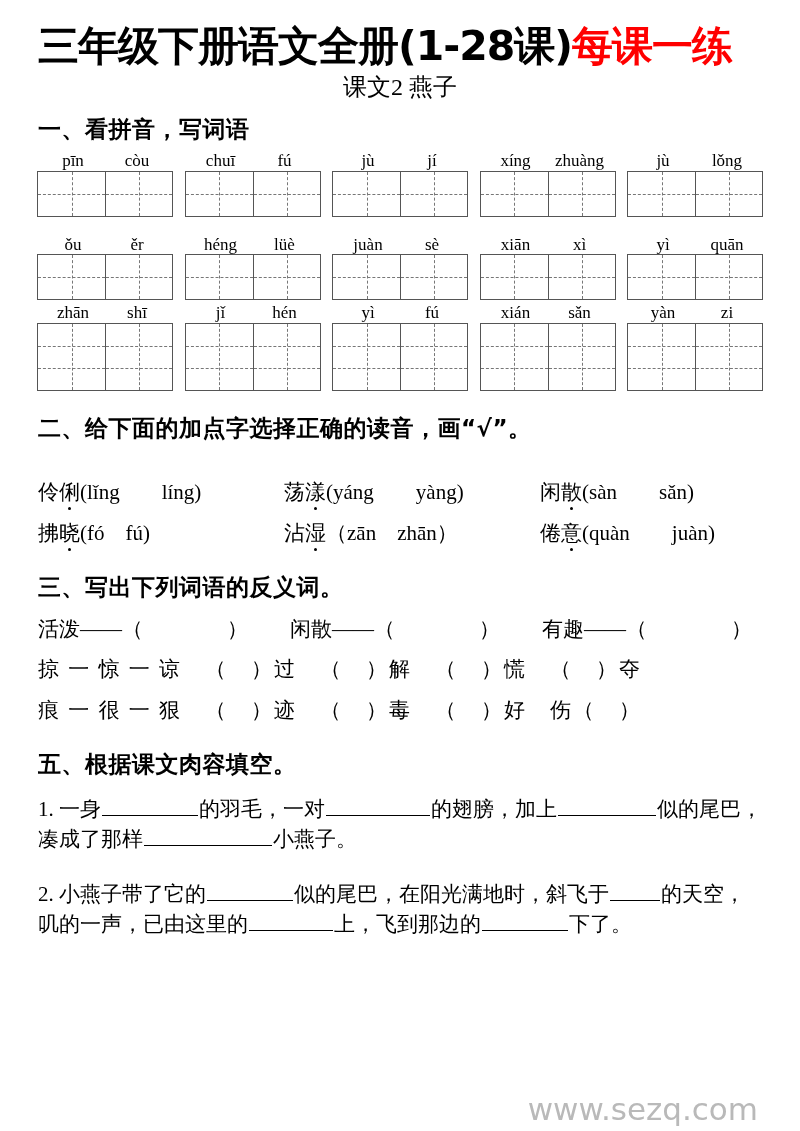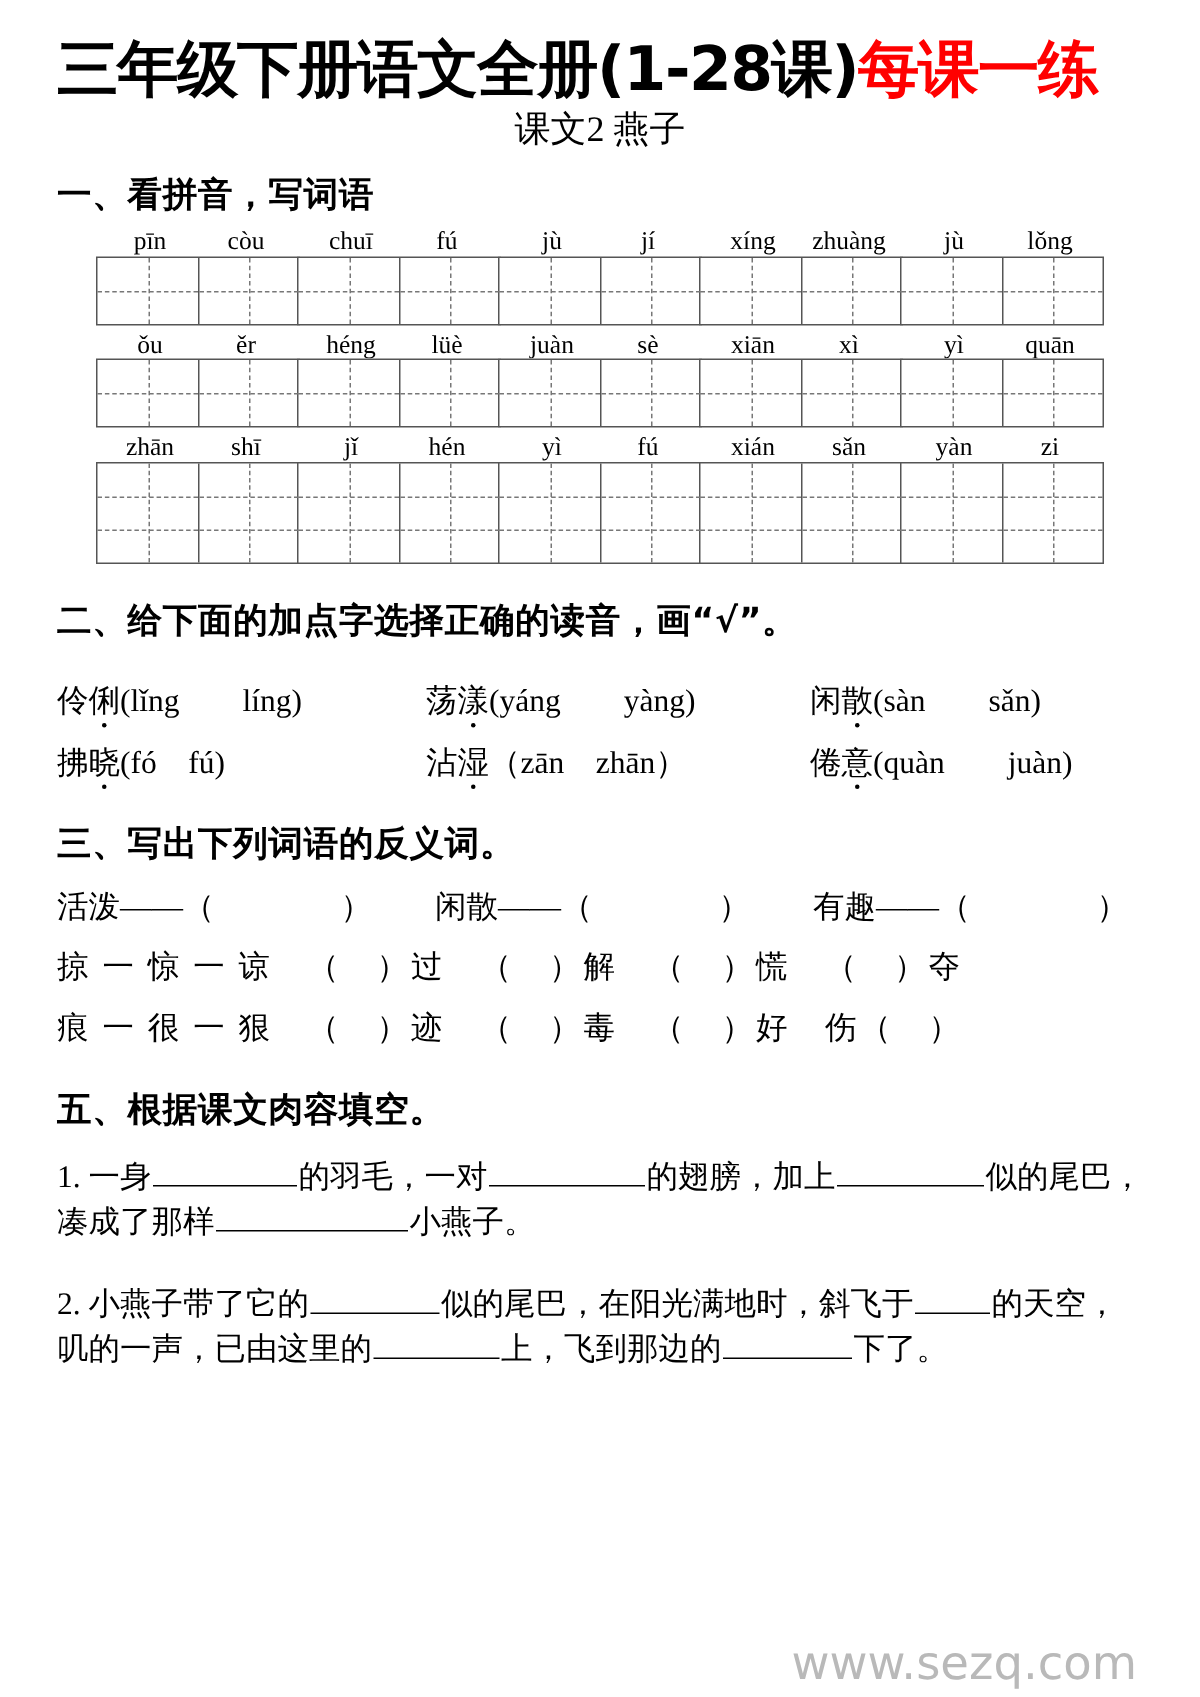--- a/index.html
+++ b/index.html
@@ -53,21 +53,21 @@
     letter-spacing: 0.5px;
     margin: 12px 0 6px 0;
   }
 
   
   .grid-block {
     margin-top: 6px;
   }
   .grid-row {
     display: flex;
-    justify-content: center;
+    justify-content: space-between;
     align-items: flex-end;
   }
   .grid-group {
     display: flex;
     flex-direction: column;
     align-items: center;
   }
   .pinyin-pair {
     display: flex;
     justify-content: space-around;
@@ -243,21 +243,21 @@
           <span>jù</span>
             <span>lǒng</span>
         </div>
         <div class="tzg h1">
           <div class="cell" style="width:67px;height:44px"></div>
           <div class="cell" style="width:67px;height:44px"></div>
         </div>
       </div>
     </div>
 
-    <div class="grid-row" style="margin-top:3px">
+    <div class="grid-row" style="margin-top:18px">
       <div class="grid-group" style="width:134px">
         <div class="pinyin-pair">
           <span>ǒu</span>
             <span>ěr</span>
         </div>
         <div class="tzg h1">
           <div class="cell" style="width:67px;height:44px"></div>
           <div class="cell" style="width:67px;height:44px"></div>
         </div>
       </div>
@@ -383,21 +383,21 @@
               <i class="l2"></i>
             </div>
         </div>
       </div>
     </div>
 
   </div>
 
   <div class="sec-head" style="margin-top:22px">二、给下面的加点字选择正确的读音，画“√”。</div>
 
-  <div class="qline qrow" style="margin-top:26px">
+  <div class="qline qrow" style="margin-top:36px">
     <div class="item" style="width:246px">
       <span>伶</span><span class="dotted">俐</span><span>(lǐng　　líng)</span>
     </div>
     <div class="item" style="width:256px">
       <span>荡</span><span class="dotted">漾</span><span>(yáng　　yàng)</span>
     </div>
     <div class="item">
       <span>闲</span><span class="dotted">散</span><span>(sàn　　sǎn)</span>
     </div>
   </div>

